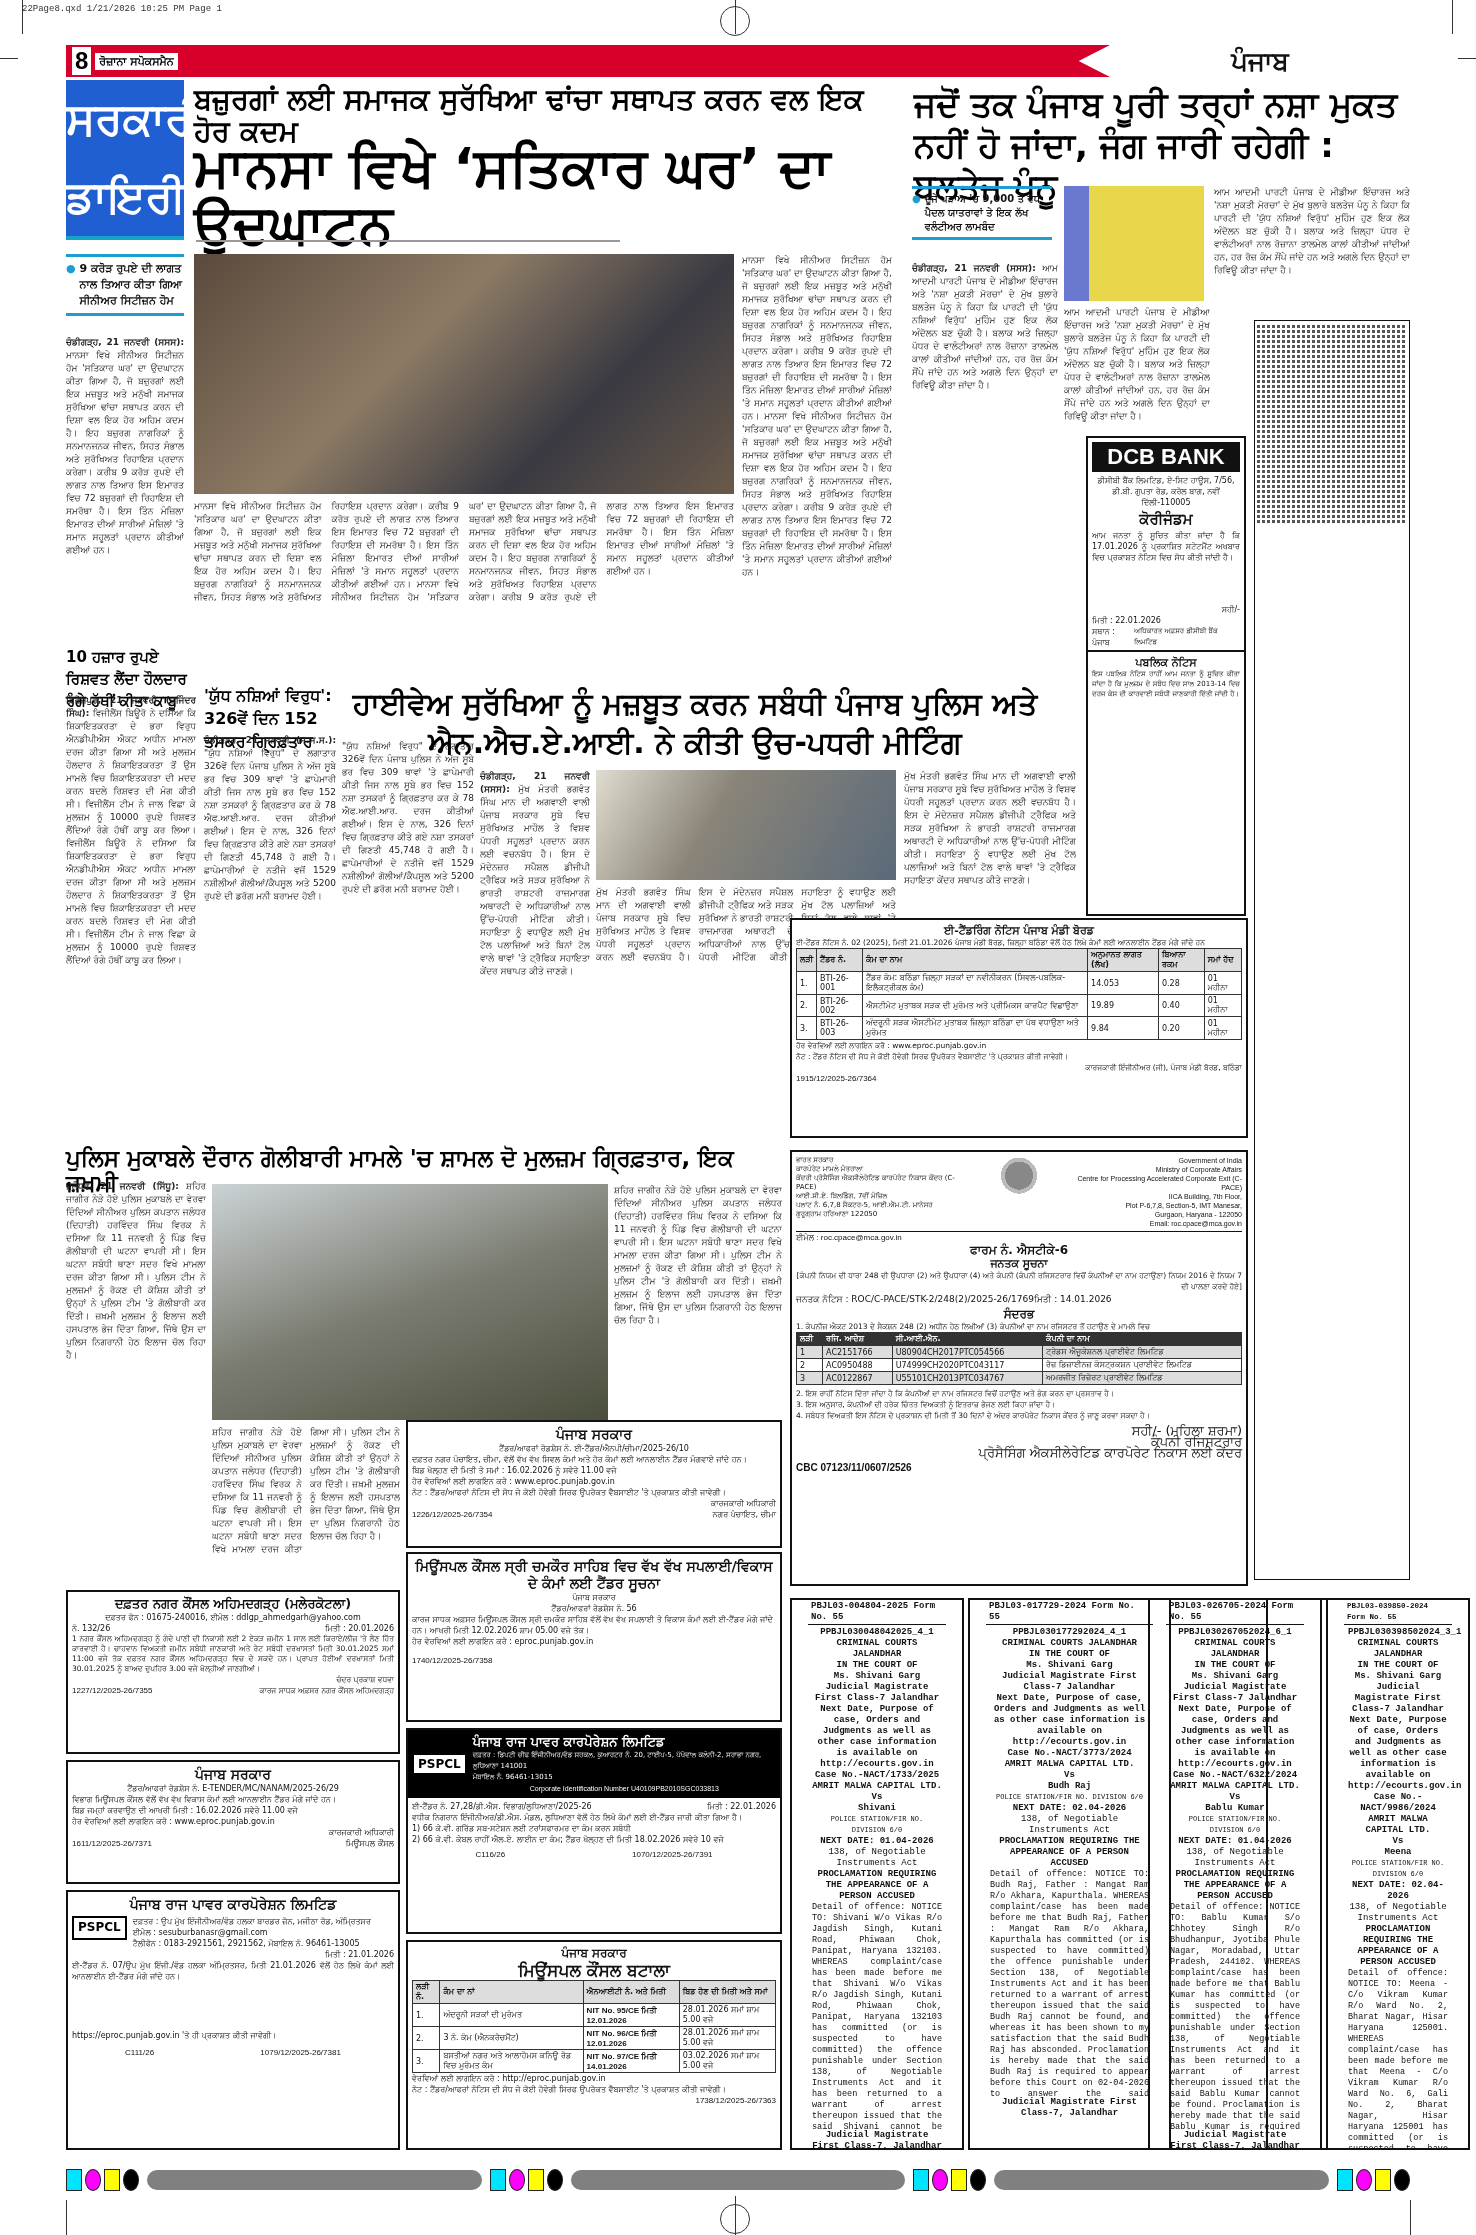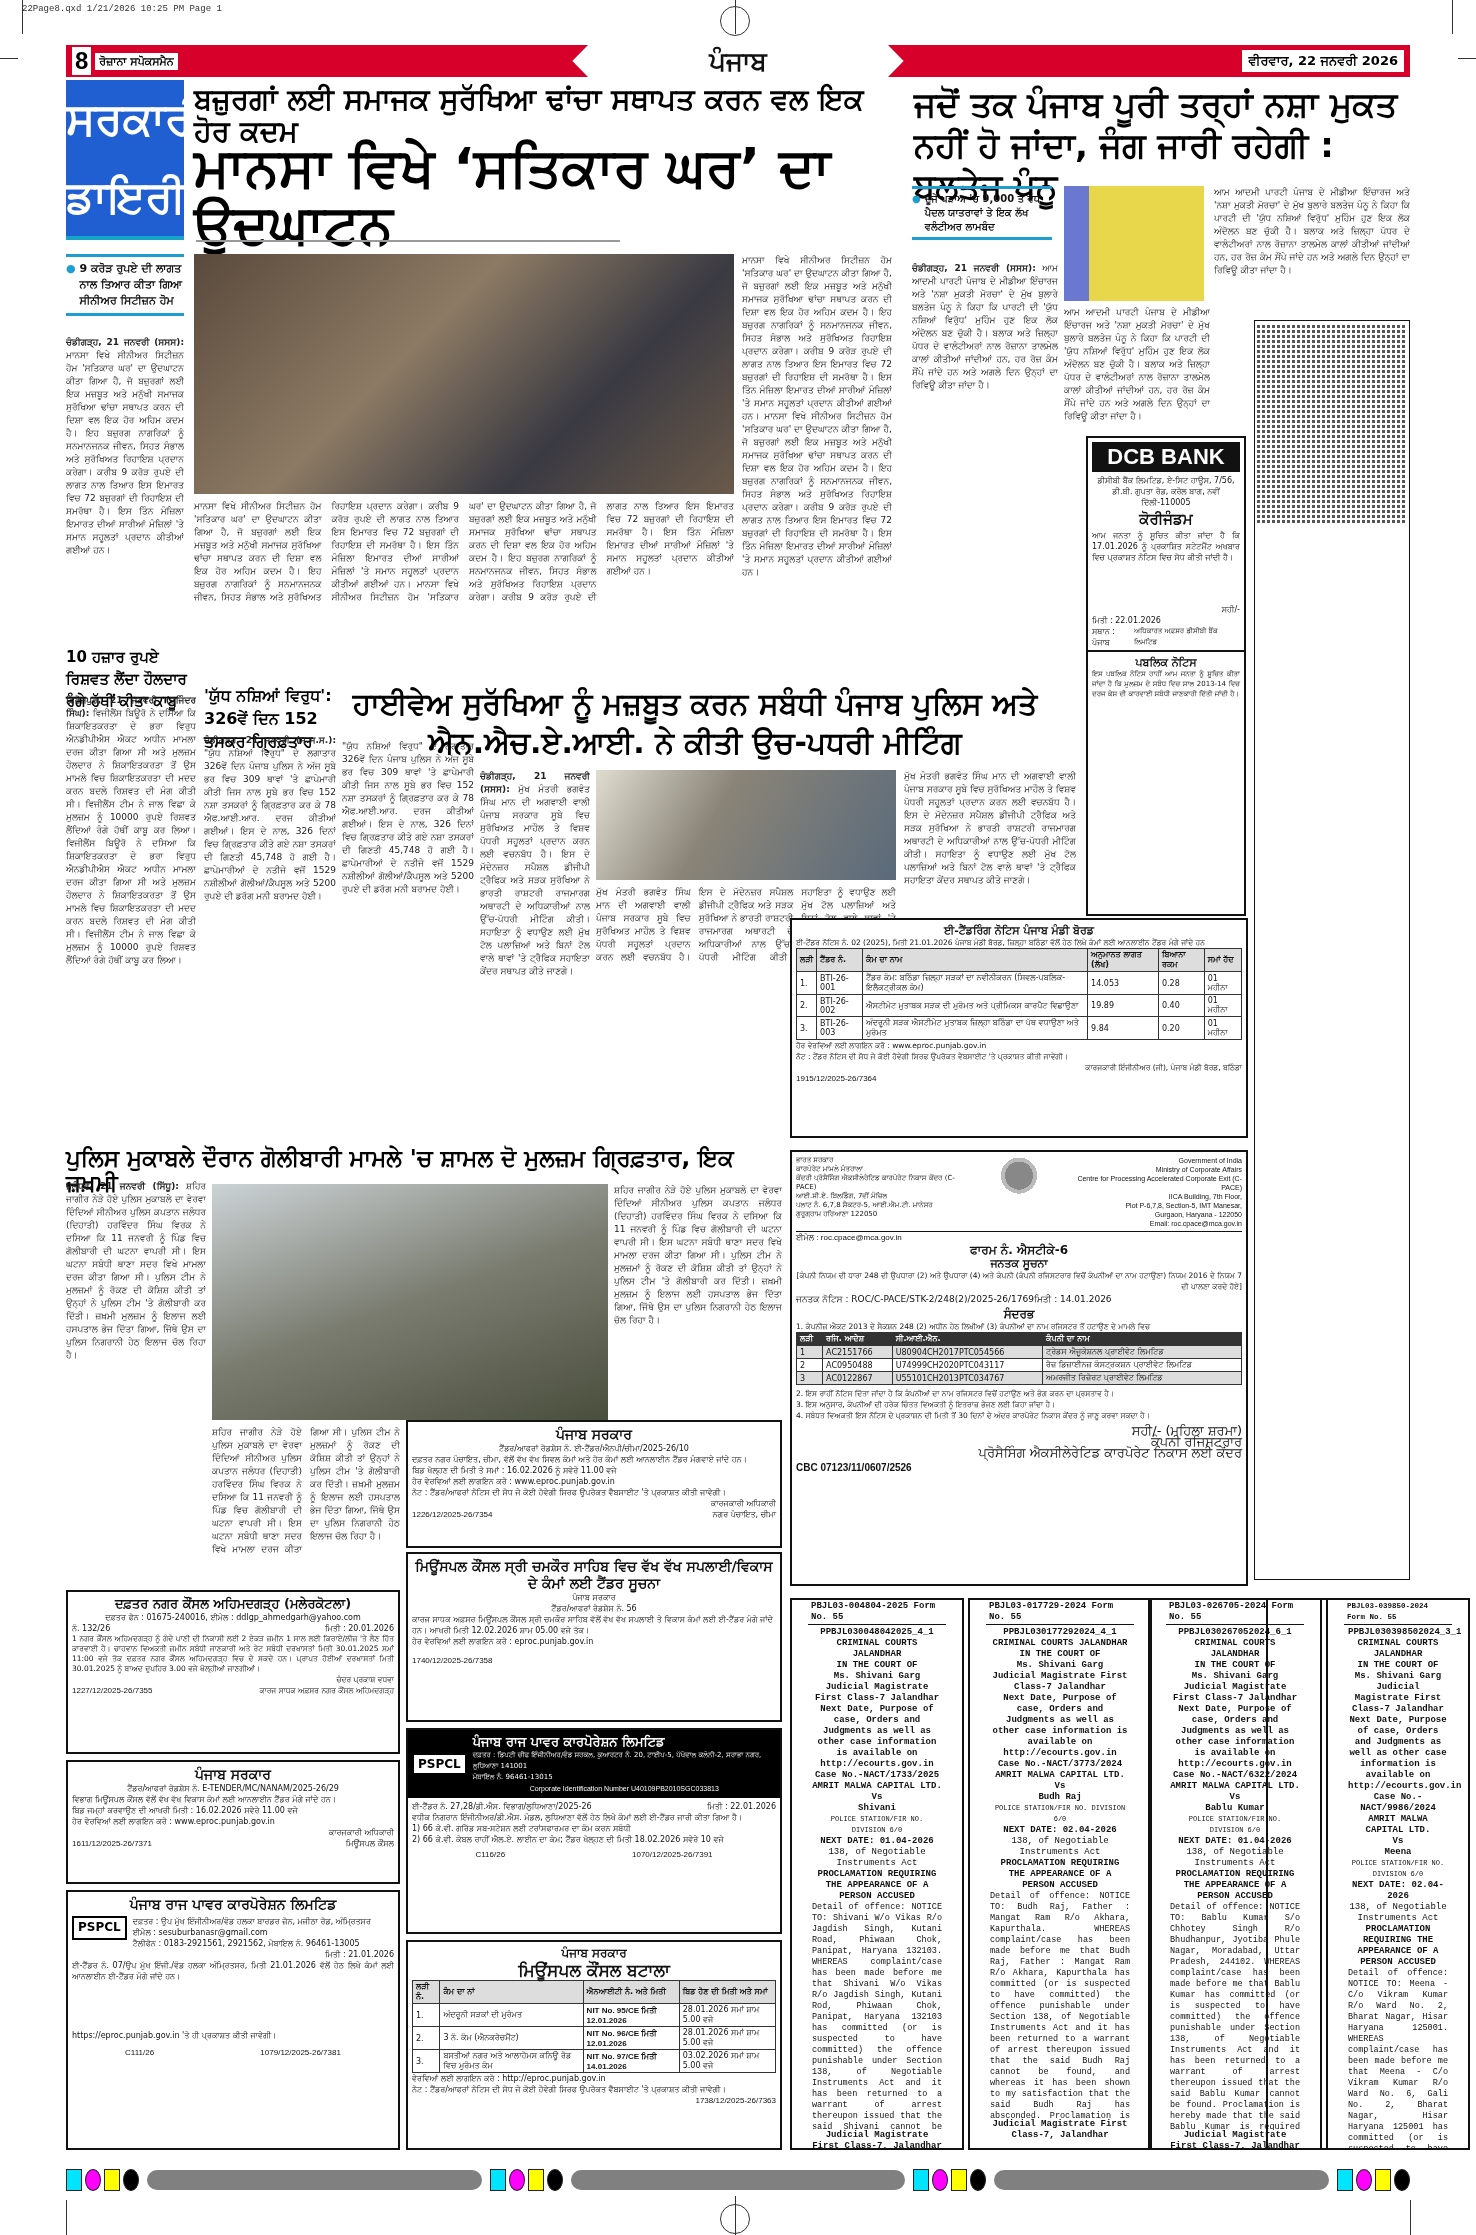--- a/index.html
+++ b/index.html
@@ -56,23 +56,20 @@
 <div class="abs crop-h" style="right:0;top:58px;width:18px"></div>
 <div class="abs crop-v" style="left:22px;top:0;height:34px"></div>
 <div class="abs crop-v" style="left:1452px;top:0;height:34px"></div>
 
 <div class="abs masthead">
   <div class="mh-left">
     <span class="pageno">8</span>
     <span class="pubname">ਰੋਜ਼ਾਨਾ ਸਪੋਕਸਮੈਨ</span>
   </div>
   <div class="mh-center">ਪੰਜਾਬ</div>
-  <div class="mh-right">
-    <span class="dateline">ਵੀਰਵਾਰ, 22 ਜਨਵਰੀ 2026</span>
-  </div>
 </div>
 
 <div class="abs sarkari">
   <div>ਸਰਕਾਰੀ</div>
   <div>ਡਾਇਰੀ</div>
 </div>
 
 <div class="abs headline" style="left:194px;top:84px;width:700px;font-size:29px">ਬਜ਼ੁਰਗਾਂ ਲਈ ਸਮਾਜਕ ਸੁਰੱਖਿਆ ਢਾਂਚਾ ਸਥਾਪਤ ਕਰਨ ਵਲ ਇਕ ਹੋਰ ਕਦਮ</div>
 <div class="abs headline" style="left:194px;top:140px;width:700px;font-size:54px;line-height:1.05">ਮਾਨਸਾ ਵਿਖੇ ‘ਸਤਿਕਾਰ ਘਰ’ ਦਾ ਉਦਘਾਟਨ</div>
 <div class="abs" style="left:196px;top:240px;width:424px;height:2px;background:#999"></div>
@@ -485,21 +482,21 @@
   <b>AMRIT MALWA CAPITAL LTD.</b>
   <b>Vs</b>
   <b>Shivani</b>
   <span style="display:block;font-size:7px">POLICE STATION/FIR NO. DIVISION 6/0</span>
   <b>NEXT DATE: 01.04-2026</b>
   <span style="display:block">138, of Negotiable Instruments Act</span>
   <b>PROCLAMATION REQUIRING THE APPEARANCE OF A PERSON ACCUSED</b>
   <div class="body" style="height:228px;overflow:hidden">Detail of offence: NOTICE TO: Shivani W/o Vikas R/o Jagdish Singh, Kutani Road, Phiwaan Chok, Panipat, Haryana 132103. WHEREAS complaint/case has been made before me that Shivani W/o Vikas R/o Jagdish Singh, Kutani Rod, Phiwaan Chok, Panipat, Haryana 132103 has committed (or is suspected to have committed) the offence punishable under Section 138, of Negotiable Instruments Act and it has been returned to a warrant of arrest thereupon issued that the said Shivani cannot be found, and whereas it has been shown to my satisfaction that the said Shivani has absconded (or is concealing himself to avoid the service of the said warrant). Proclamation is hereby made that the said Shivani is required to appear before this Court (or before me) on 01-04-2026 to answer the said complaint/case. Dated, this day of 19-01-2026.</div>
   <b>Judicial Magistrate First Class-7, Jalandhar</b>
 </div>
-<div class="abs court" style="left:968px;top:1598px;width:184px;height:552px">
+<div class="abs court" style="left:968px;top:1598px;width:203px;height:552px">
   <div class="hdr">PBJL03-017729-2024 Form No. 55</div>
   <b>PPBJL030177292024_4_1</b>
   <b>CRIMINAL COURTS JALANDHAR</b>
   <b>IN THE COURT OF</b>
   <b>Ms. Shivani Garg</b>
   <b>Judicial Magistrate First Class-7 Jalandhar</b>
   <b>Next Date, Purpose of case, Orders and Judgments as well as other case information is available on http://ecourts.gov.in</b>
   <b>Case No.-NACT/3773/2024</b>
   <b>AMRIT MALWA CAPITAL LTD.</b>
   <b>Vs</b>

